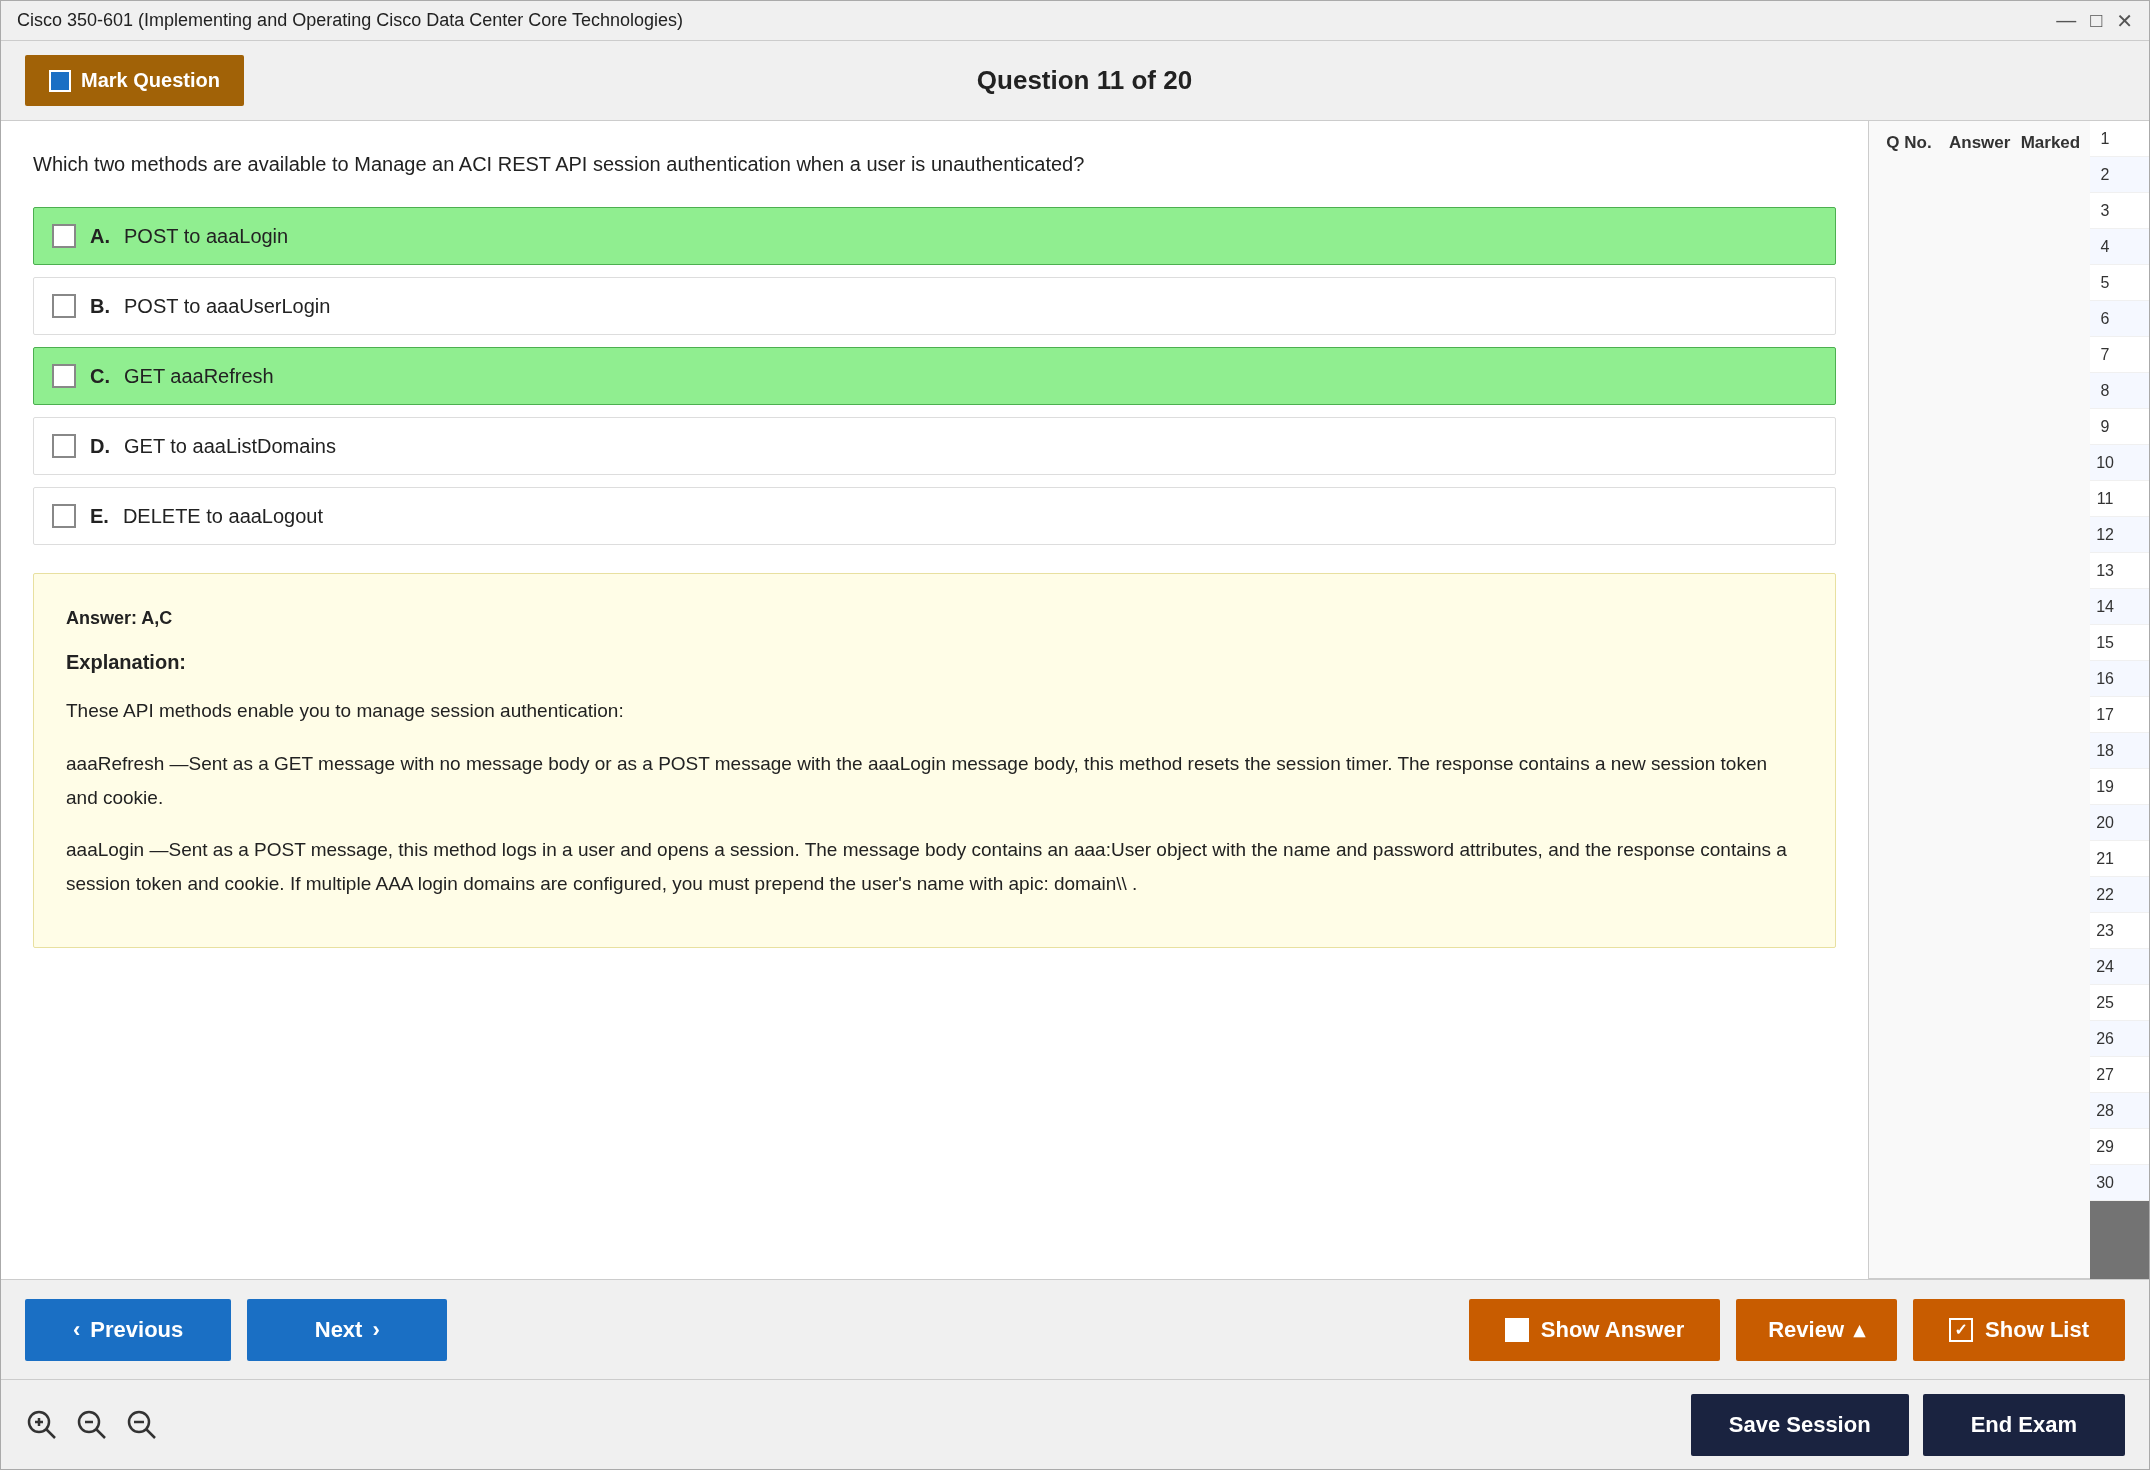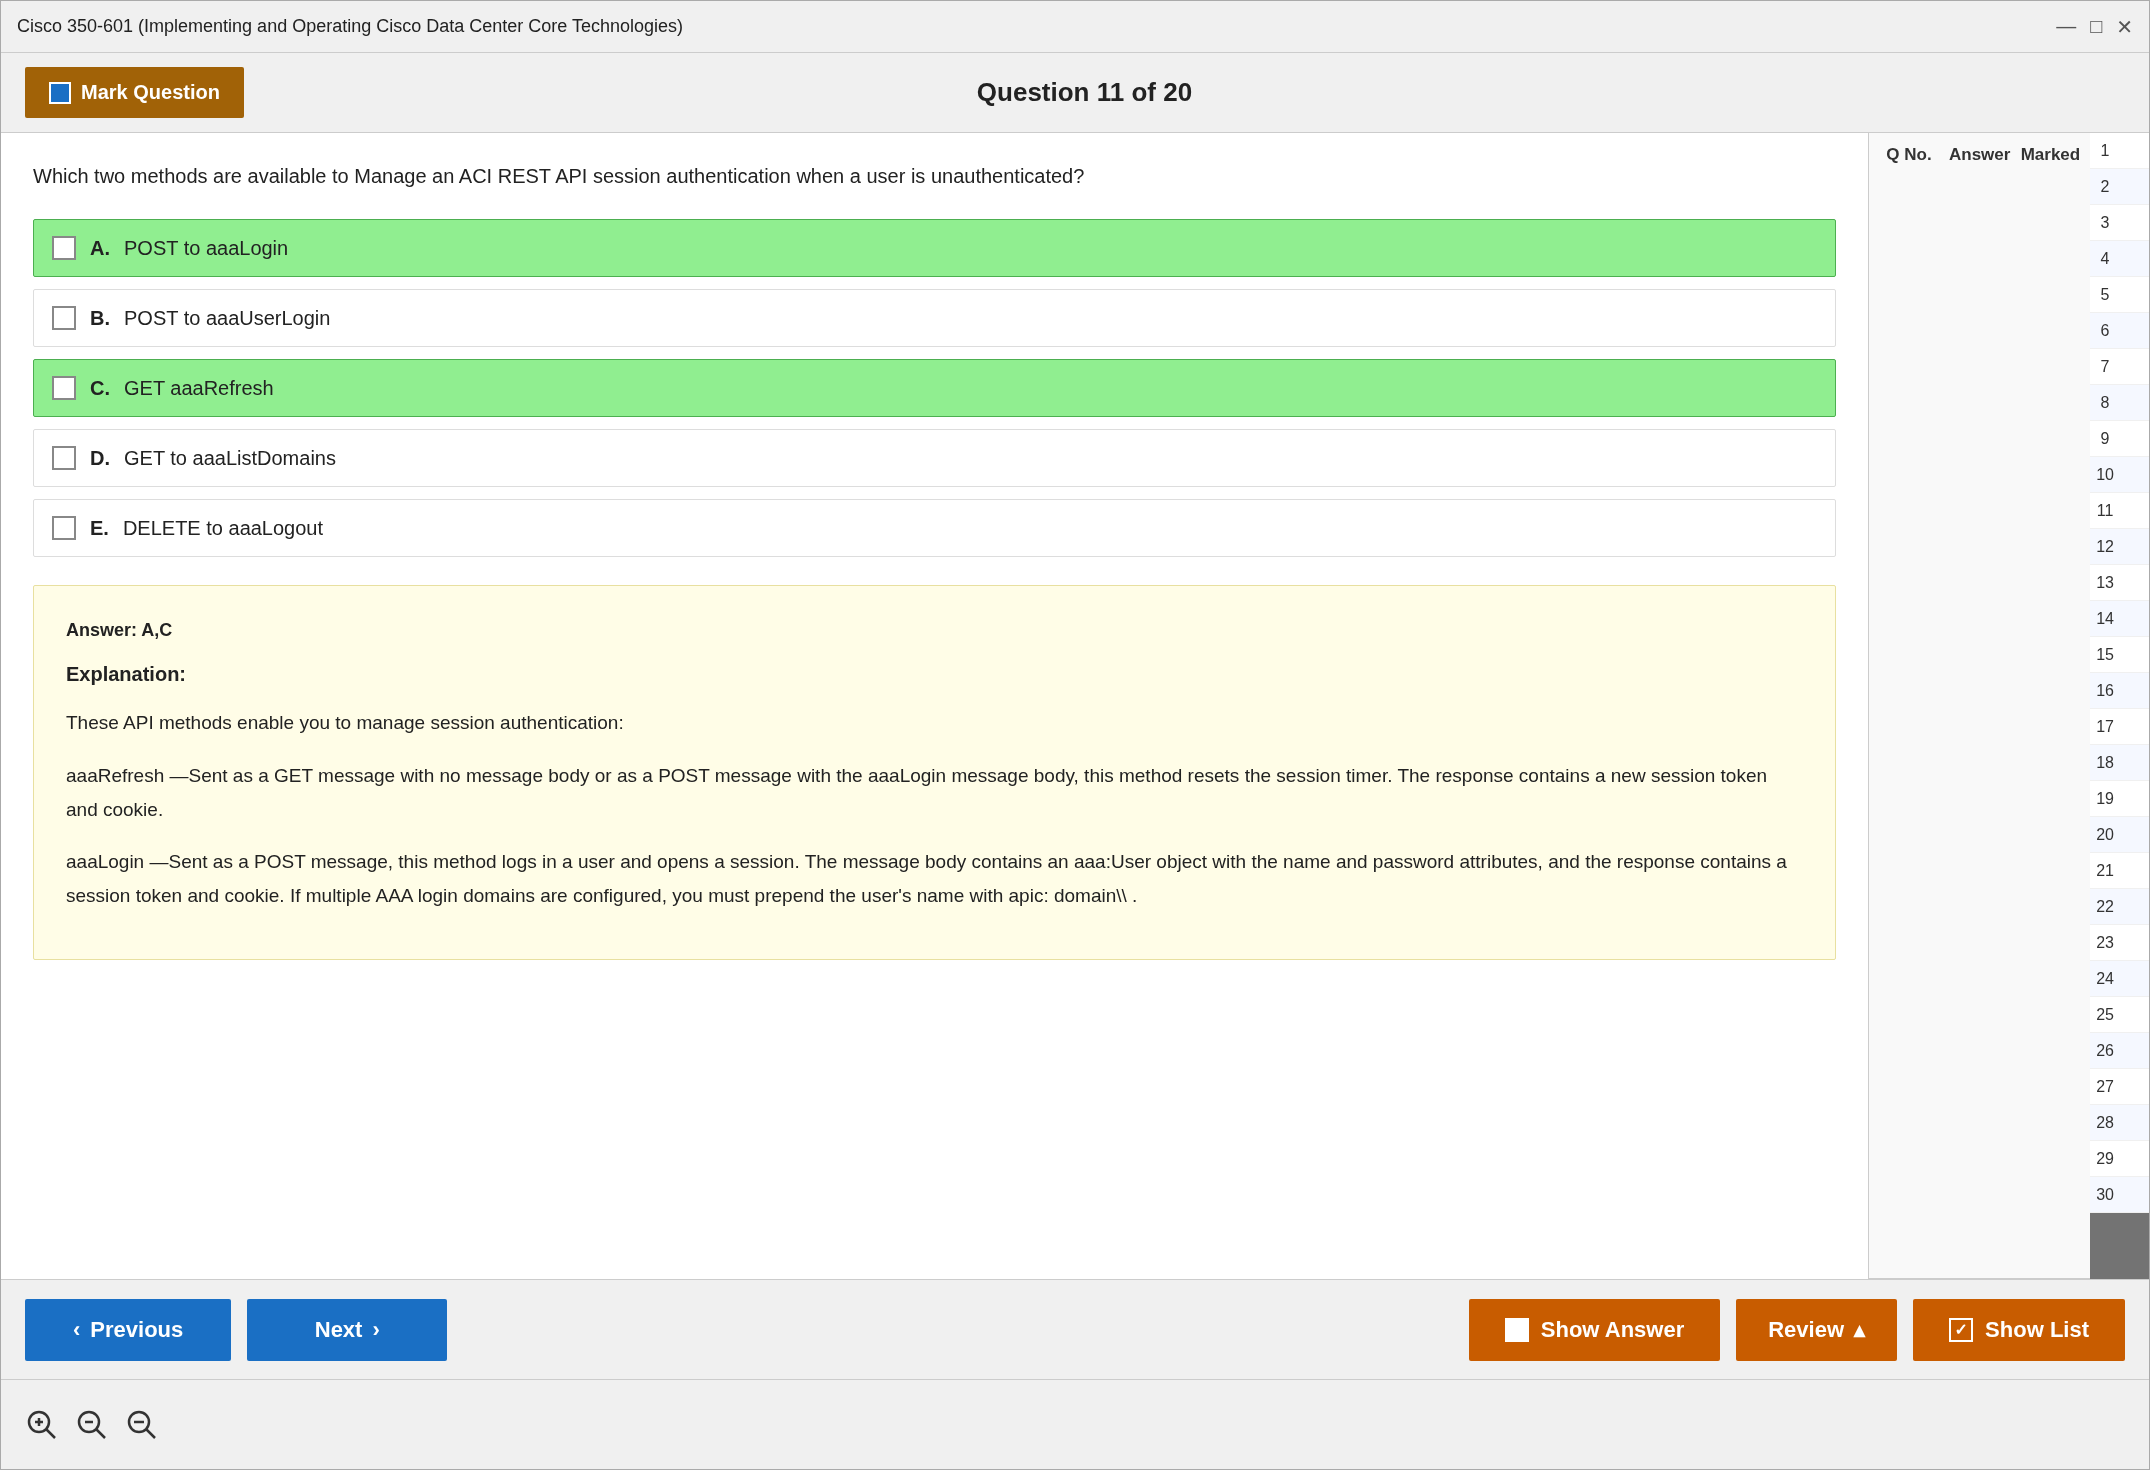--- a/index.html
+++ b/index.html
@@ -15,21 +15,21 @@
       overflow: hidden;
     }
 
     .title-bar {
       background: #f0f0f0;
       border-bottom: 1px solid #ccc;
       padding: 8px 16px;
       display: flex;
       align-items: center;
       justify-content: space-between;
-      height: 52px;
+      height: 40px;
       flex-shrink: 0;
     }
     .title-bar-text { font-size: 18px; color: #222; }
     .title-bar-controls { display: flex; gap: 14px; align-items: center; }
     .title-bar-btn { font-size: 20px; color: #555; cursor: pointer; background: none; border: none; }
 
     .toolbar {
       background: #f0f0f0;
       border-bottom: 1px solid #ccc;
       padding: 12px 24px;
@@ -567,15 +567,23 @@
         </svg>
       </button>
       <button class="zoom-btn">
         <svg width="34" height="34" viewBox="0 0 34 34">
           <circle cx="14" cy="14" r="10" stroke="#333" stroke-width="2.5" fill="none"></circle>
           <line x1="9" y1="14" x2="19" y2="14" stroke="#333" stroke-width="2.5"></line>
           <line x1="21" y1="21" x2="30" y2="30" stroke="#333" stroke-width="2.5"></line>
         </svg>
       </button>
     </div>
+    <div class="bottom-right-btns">
+      <button class="save-session-btn">
+        <span>Save Session</span>
+      </button>
+      <button class="end-exam-btn">
+        <span>End Exam</span>
+      </button>
+    </div>
   </div>
 
 </div>
 
 </body></html>

